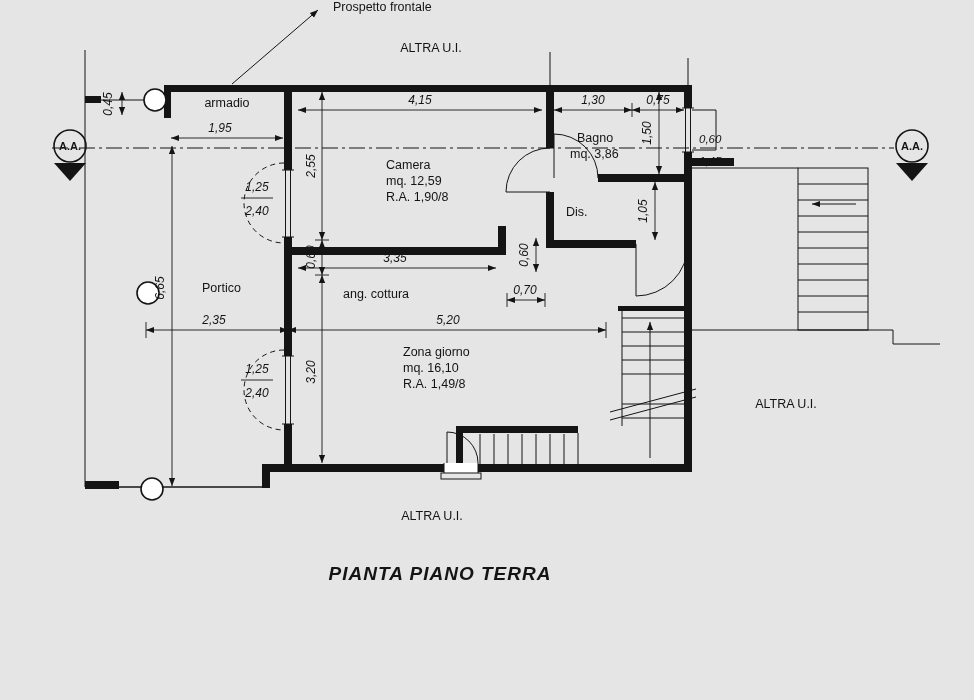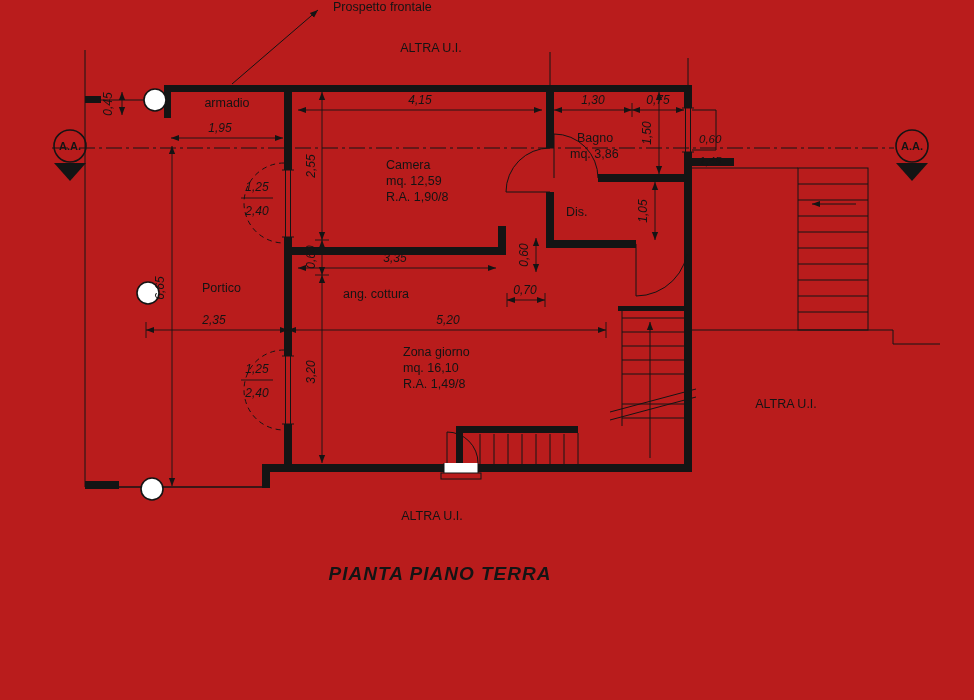--- a/index.html
+++ b/index.html
@@ -1,16 +1,16 @@
 <!DOCTYPE html>
 <html><head>
 <meta charset="utf-8">
 <style>
   html,body{margin:0;padding:0;background:#fff;}
-  .plan{position:relative;width:974px;height:700px;background:#b91c1c;overflow:hidden;}
+  .plan{position:relative;width:974px;height:700px;background:#e5e5e5;overflow:hidden;}
   svg{display:block;}
   text{font-family:"Liberation Sans",sans-serif;fill:#141414;}
   .lbl{font-size:12.5px;}
   .dimtxt{font-size:12px;font-style:italic;}
   .smtxt{font-size:11.5px;}
   .aatxt{font-size:11px;font-weight:bold;}
   .title-txt{font-size:19px;font-weight:bold;font-style:italic;letter-spacing:1px;}
   .wall{fill:#141414;}
   .thin{stroke:#141414;stroke-width:1;fill:none;}
   .med{stroke:#141414;stroke-width:1.6;fill:none;}

